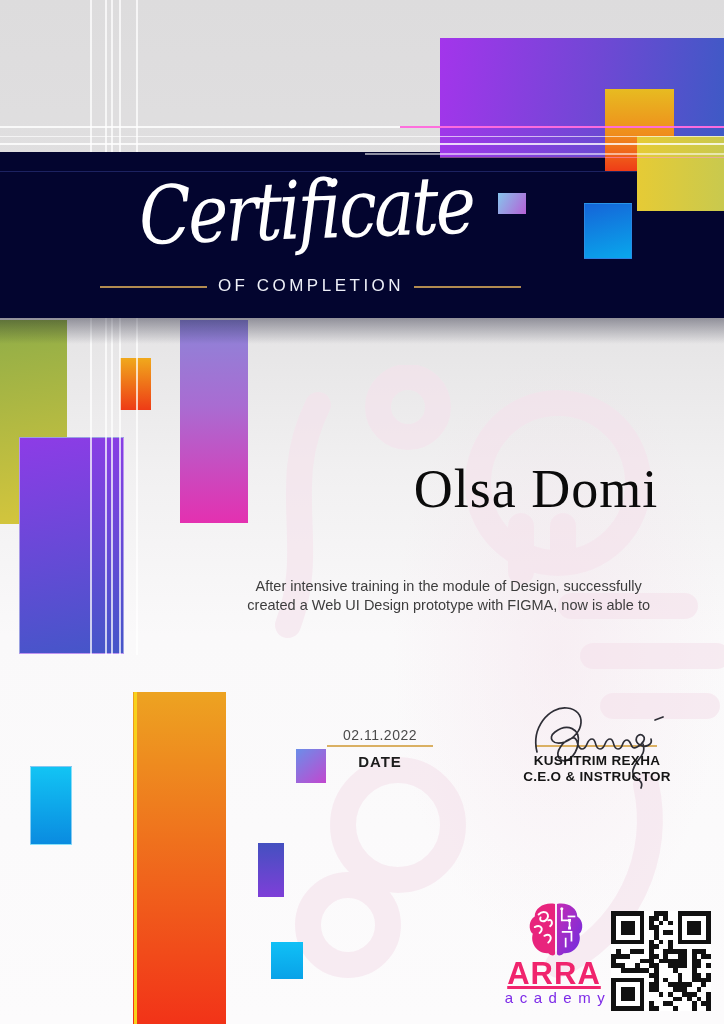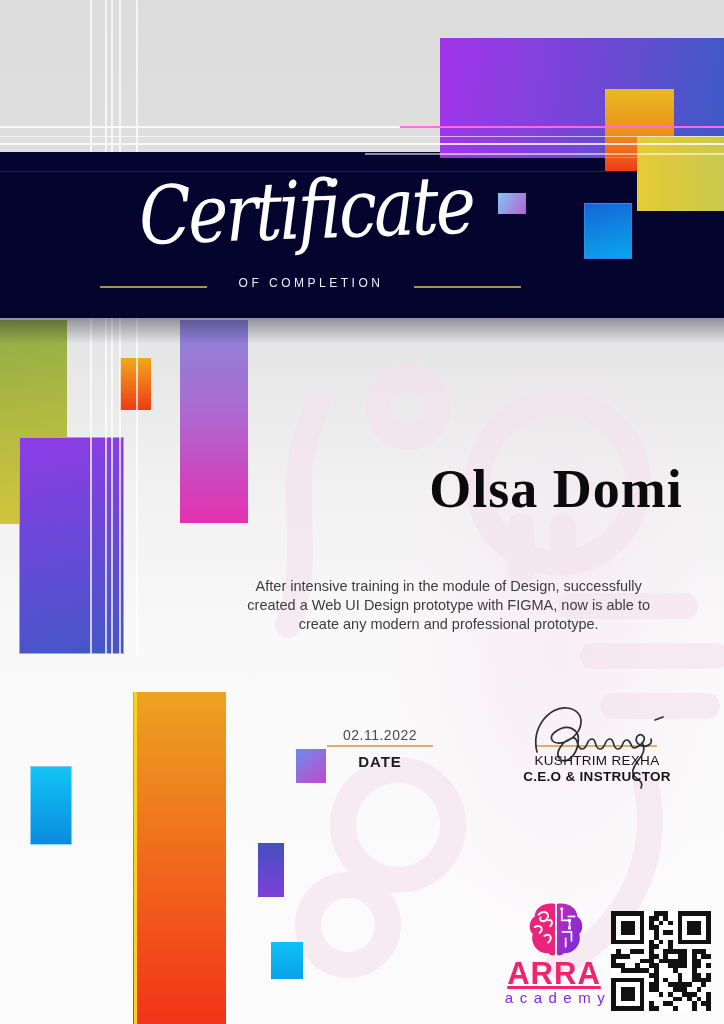--- a/index.html
+++ b/index.html
@@ -52,45 +52,45 @@
   
   .banner{left:0;top:152px;width:724px;height:166px;background:#03052f;}
   .banner-shadow{left:0;top:318px;width:724px;height:26px;
      background:linear-gradient(rgba(8,8,32,.38),rgba(8,8,32,0));}
   .banner-inner-line{left:0;top:171px;width:724px;height:1px;background:rgba(60,70,160,.45);}
   .script-title{left:128px;top:170px;width:356px;text-align:center;
      font-family:"DejaVu Serif",serif;font-style:italic;font-weight:400;
      font-size:68px;line-height:1.2;color:#ffffff;letter-spacing:-3px;
      transform:rotate(-2deg) scaleY(1.18);transform-origin:center;}
   .banner-sub{left:311px;top:276px;transform:translateX(-50%);
-     font-size:12px;letter-spacing:3.5px;color:#eef0f8;white-space:nowrap;}
+     font-size:17px;letter-spacing:3.5px;color:#eef0f8;white-space:nowrap;}
   .gold-line{top:286px;height:2px;background:#b28b50;}
   .gl-left{left:100px;width:107px;}
   .gl-right{left:414px;width:107px;}
 
   
   .presented{right:72px;top:414px;font-size:13px;font-weight:600;
      letter-spacing:4px;color:#515151;white-space:nowrap;}
   .recipient{left:536px;top:458px;transform:translateX(-50%);
-     font-family:"Liberation Serif",serif;font-weight:700;font-size:54px;
-     color:#0b0b0b;letter-spacing:1px;white-space:nowrap;margin-left:20px;}
+     font-family:"Liberation Serif",serif;font-weight:400;font-size:54px;
+     color:#0b0b0b;letter-spacing:1px;white-space:nowrap;}
   .description{right:74px;top:577px;text-align:center;font-size:14.5px;
      line-height:18.8px;color:#3d3d3d;white-space:nowrap;}
 
   .date-value{left:380px;top:727px;transform:translateX(-50%);
      font-size:14px;color:#4b4b4b;letter-spacing:.5px;white-space:nowrap;}
   .thin-gold{height:2px;background:#dab063;}
   .date-line{left:327px;top:745px;width:106px;}
   .date-label{left:380px;top:753px;transform:translateX(-50%);
      font-size:15px;font-weight:700;color:#1c1c1c;letter-spacing:1px;}
 
   .sig-line{left:535px;top:745px;width:122px;}
   .signature-svg{left:523px;top:694px;}
   .signer-name{left:597px;top:753px;transform:translateX(-50%);
-     font-size:13.5px;font-weight:400;color:#151515;letter-spacing:.3px;white-space:nowrap;}
+     font-size:13.5px;font-weight:700;color:#151515;letter-spacing:.3px;white-space:nowrap;}
   .signer-title{left:597px;top:769px;transform:translateX(-50%);
      font-size:13.5px;font-weight:700;color:#151515;letter-spacing:.3px;white-space:nowrap;text-align:center;}
 
   
   .brain-logo{left:525px;top:901px;}
   .brand-name{left:554px;top:956px;transform:translateX(-50%);
      font-size:31px;font-weight:800;color:#f0246d;letter-spacing:1px;text-decoration:underline;}
   .brand-subname{left:558px;top:989px;transform:translateX(-50%);
      font-size:15px;color:#7d2ae8;letter-spacing:6.5px;}
   .qr{left:611px;top:911px;width:100px;height:100px;background:#ffffff;}
@@ -154,21 +154,20 @@
 
   <div class="abs script-title">Certificate</div>
   <div class="abs gold-line gl-left"></div>
   <div class="abs gold-line gl-right"></div>
   <div class="abs banner-sub">OF COMPLETION</div>
 
   <div class="abs recipient">Olsa Domi</div>
   <div class="abs description">
     <div>After intensive training in the module of Design, successfully</div>
     <div>created a Web UI Design prototype with FIGMA, now is able to</div>
-    <div>create any modern and professional prototype.</div>
   </div>
 
   <div class="decor d-date-sq"></div>
   <div class="abs date-value">02.11.2022</div>
   <div class="abs thin-gold date-line"></div>
   <div class="abs date-label">DATE</div>
 
   <div class="abs thin-gold sig-line"></div>
   <svg class="abs signature-svg" width="150" height="100" viewBox="0 0 150 100" fill="none">
     <g stroke="#2e2e36" stroke-width="1.7" stroke-linecap="round">

